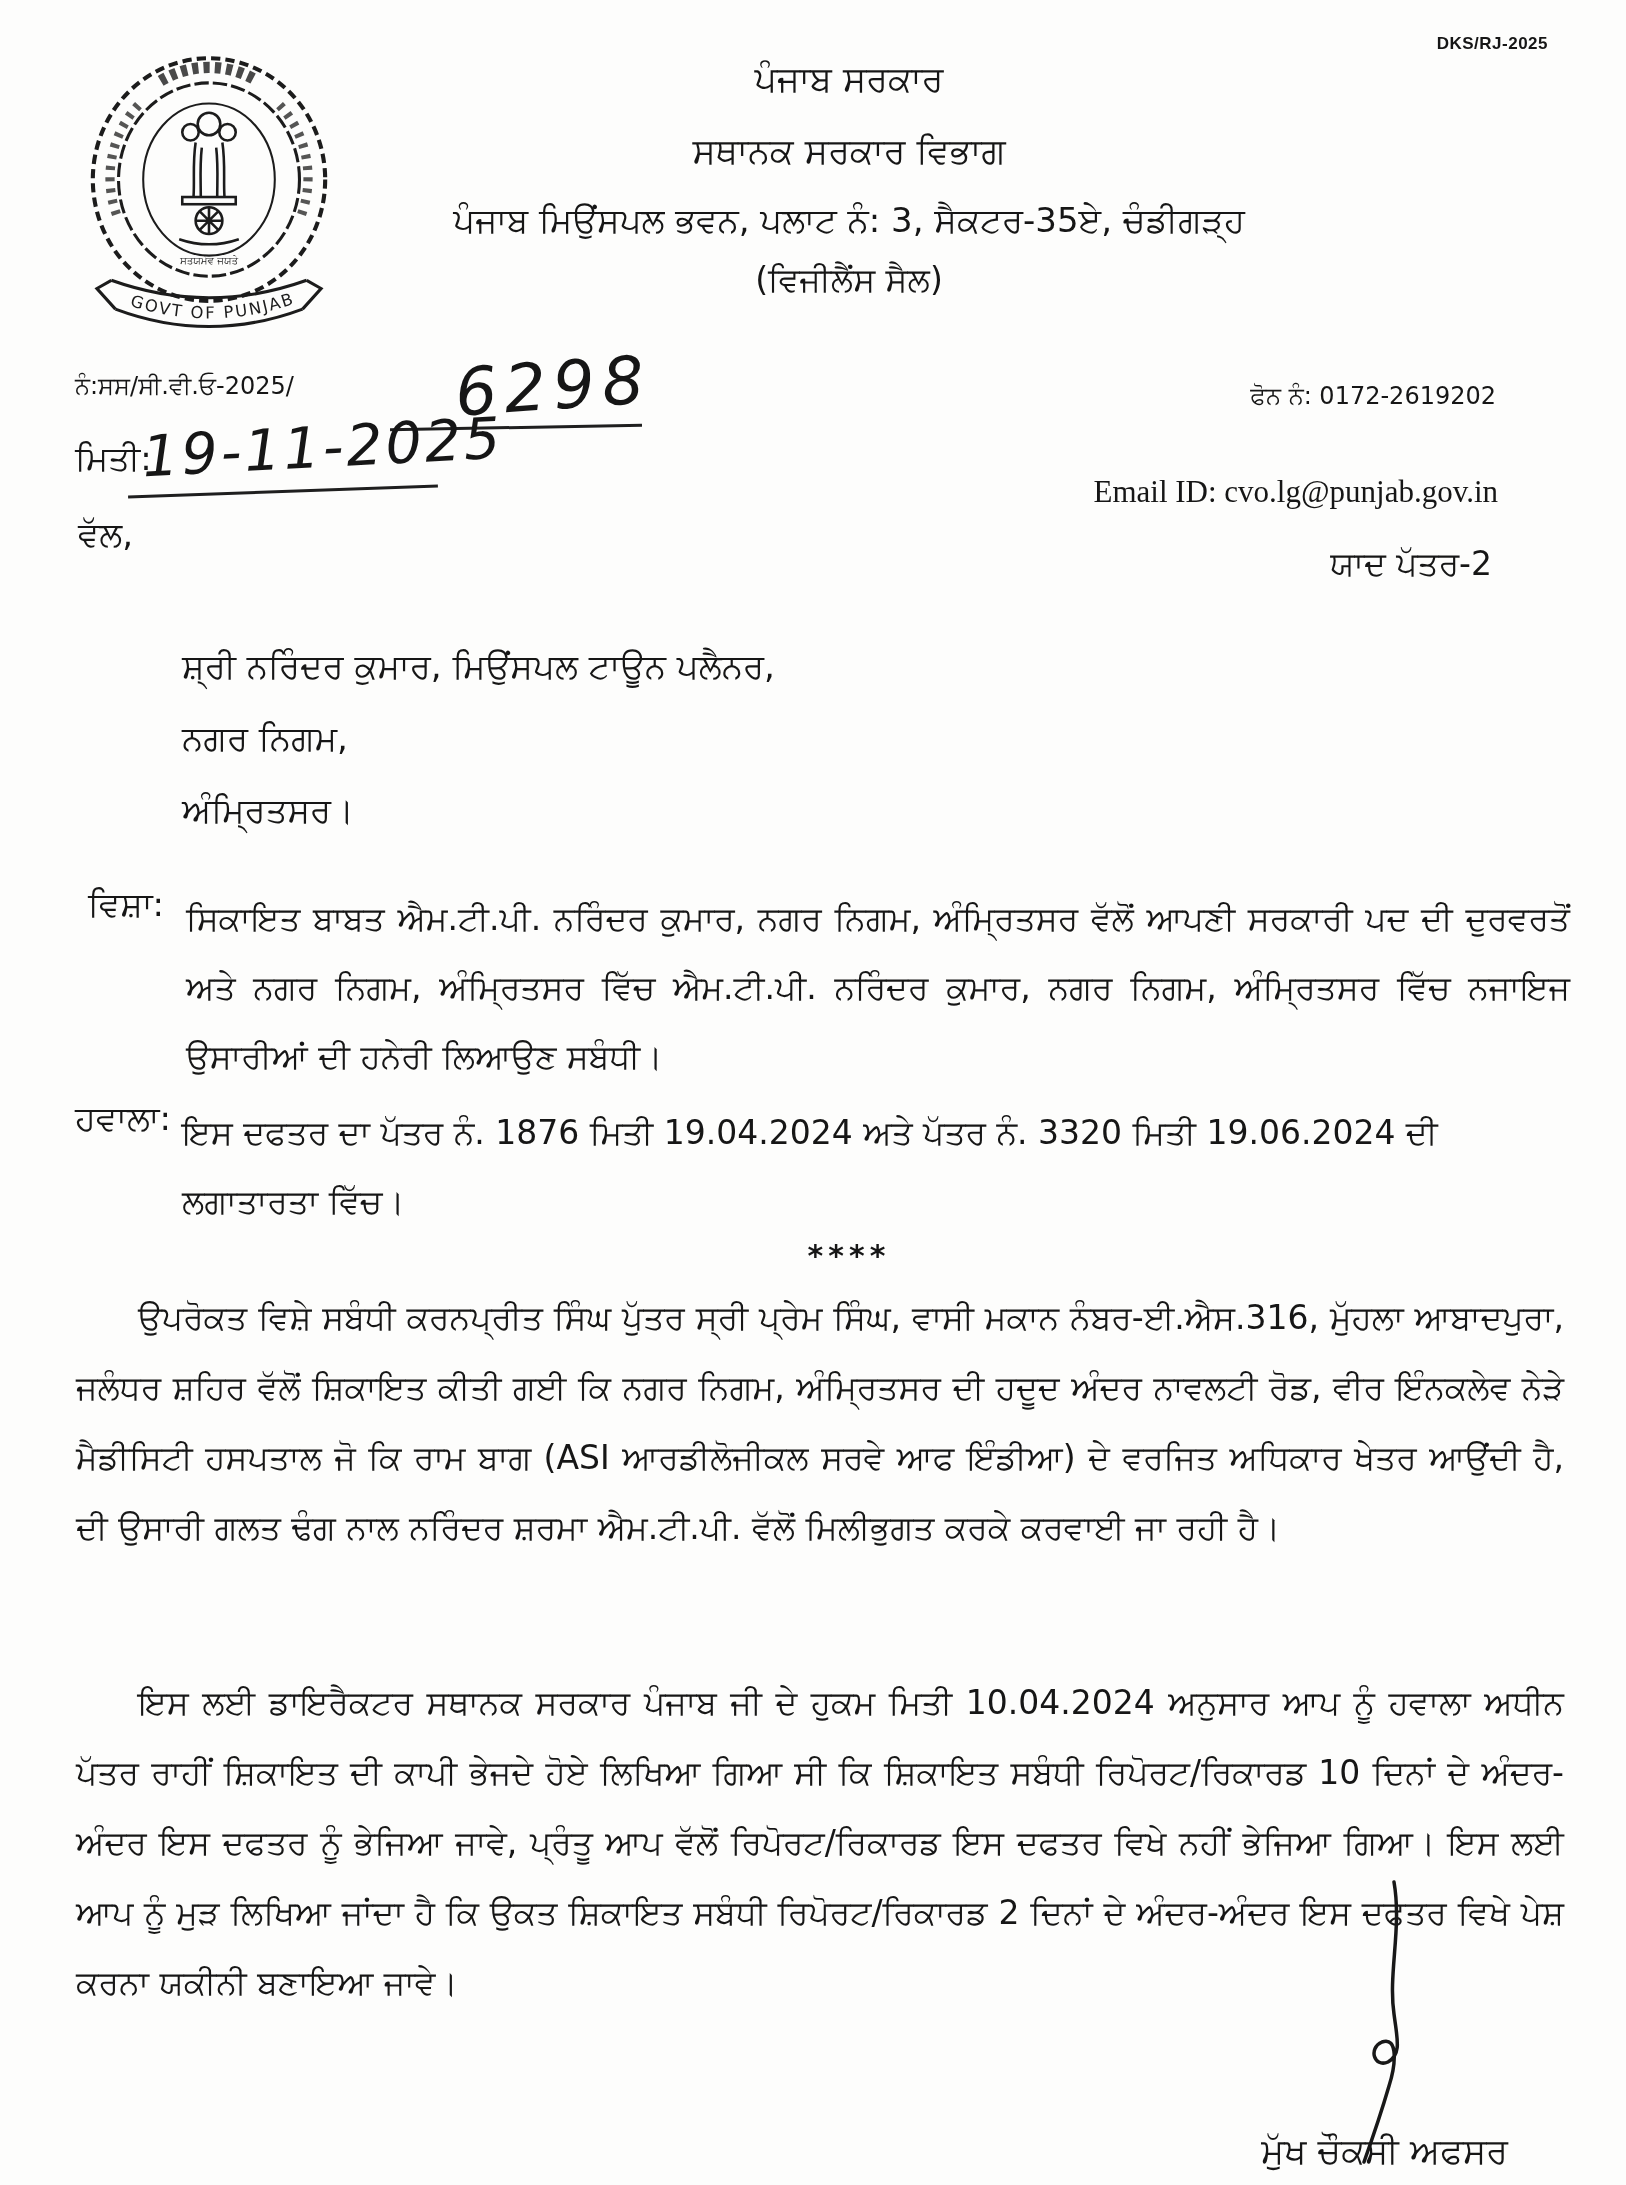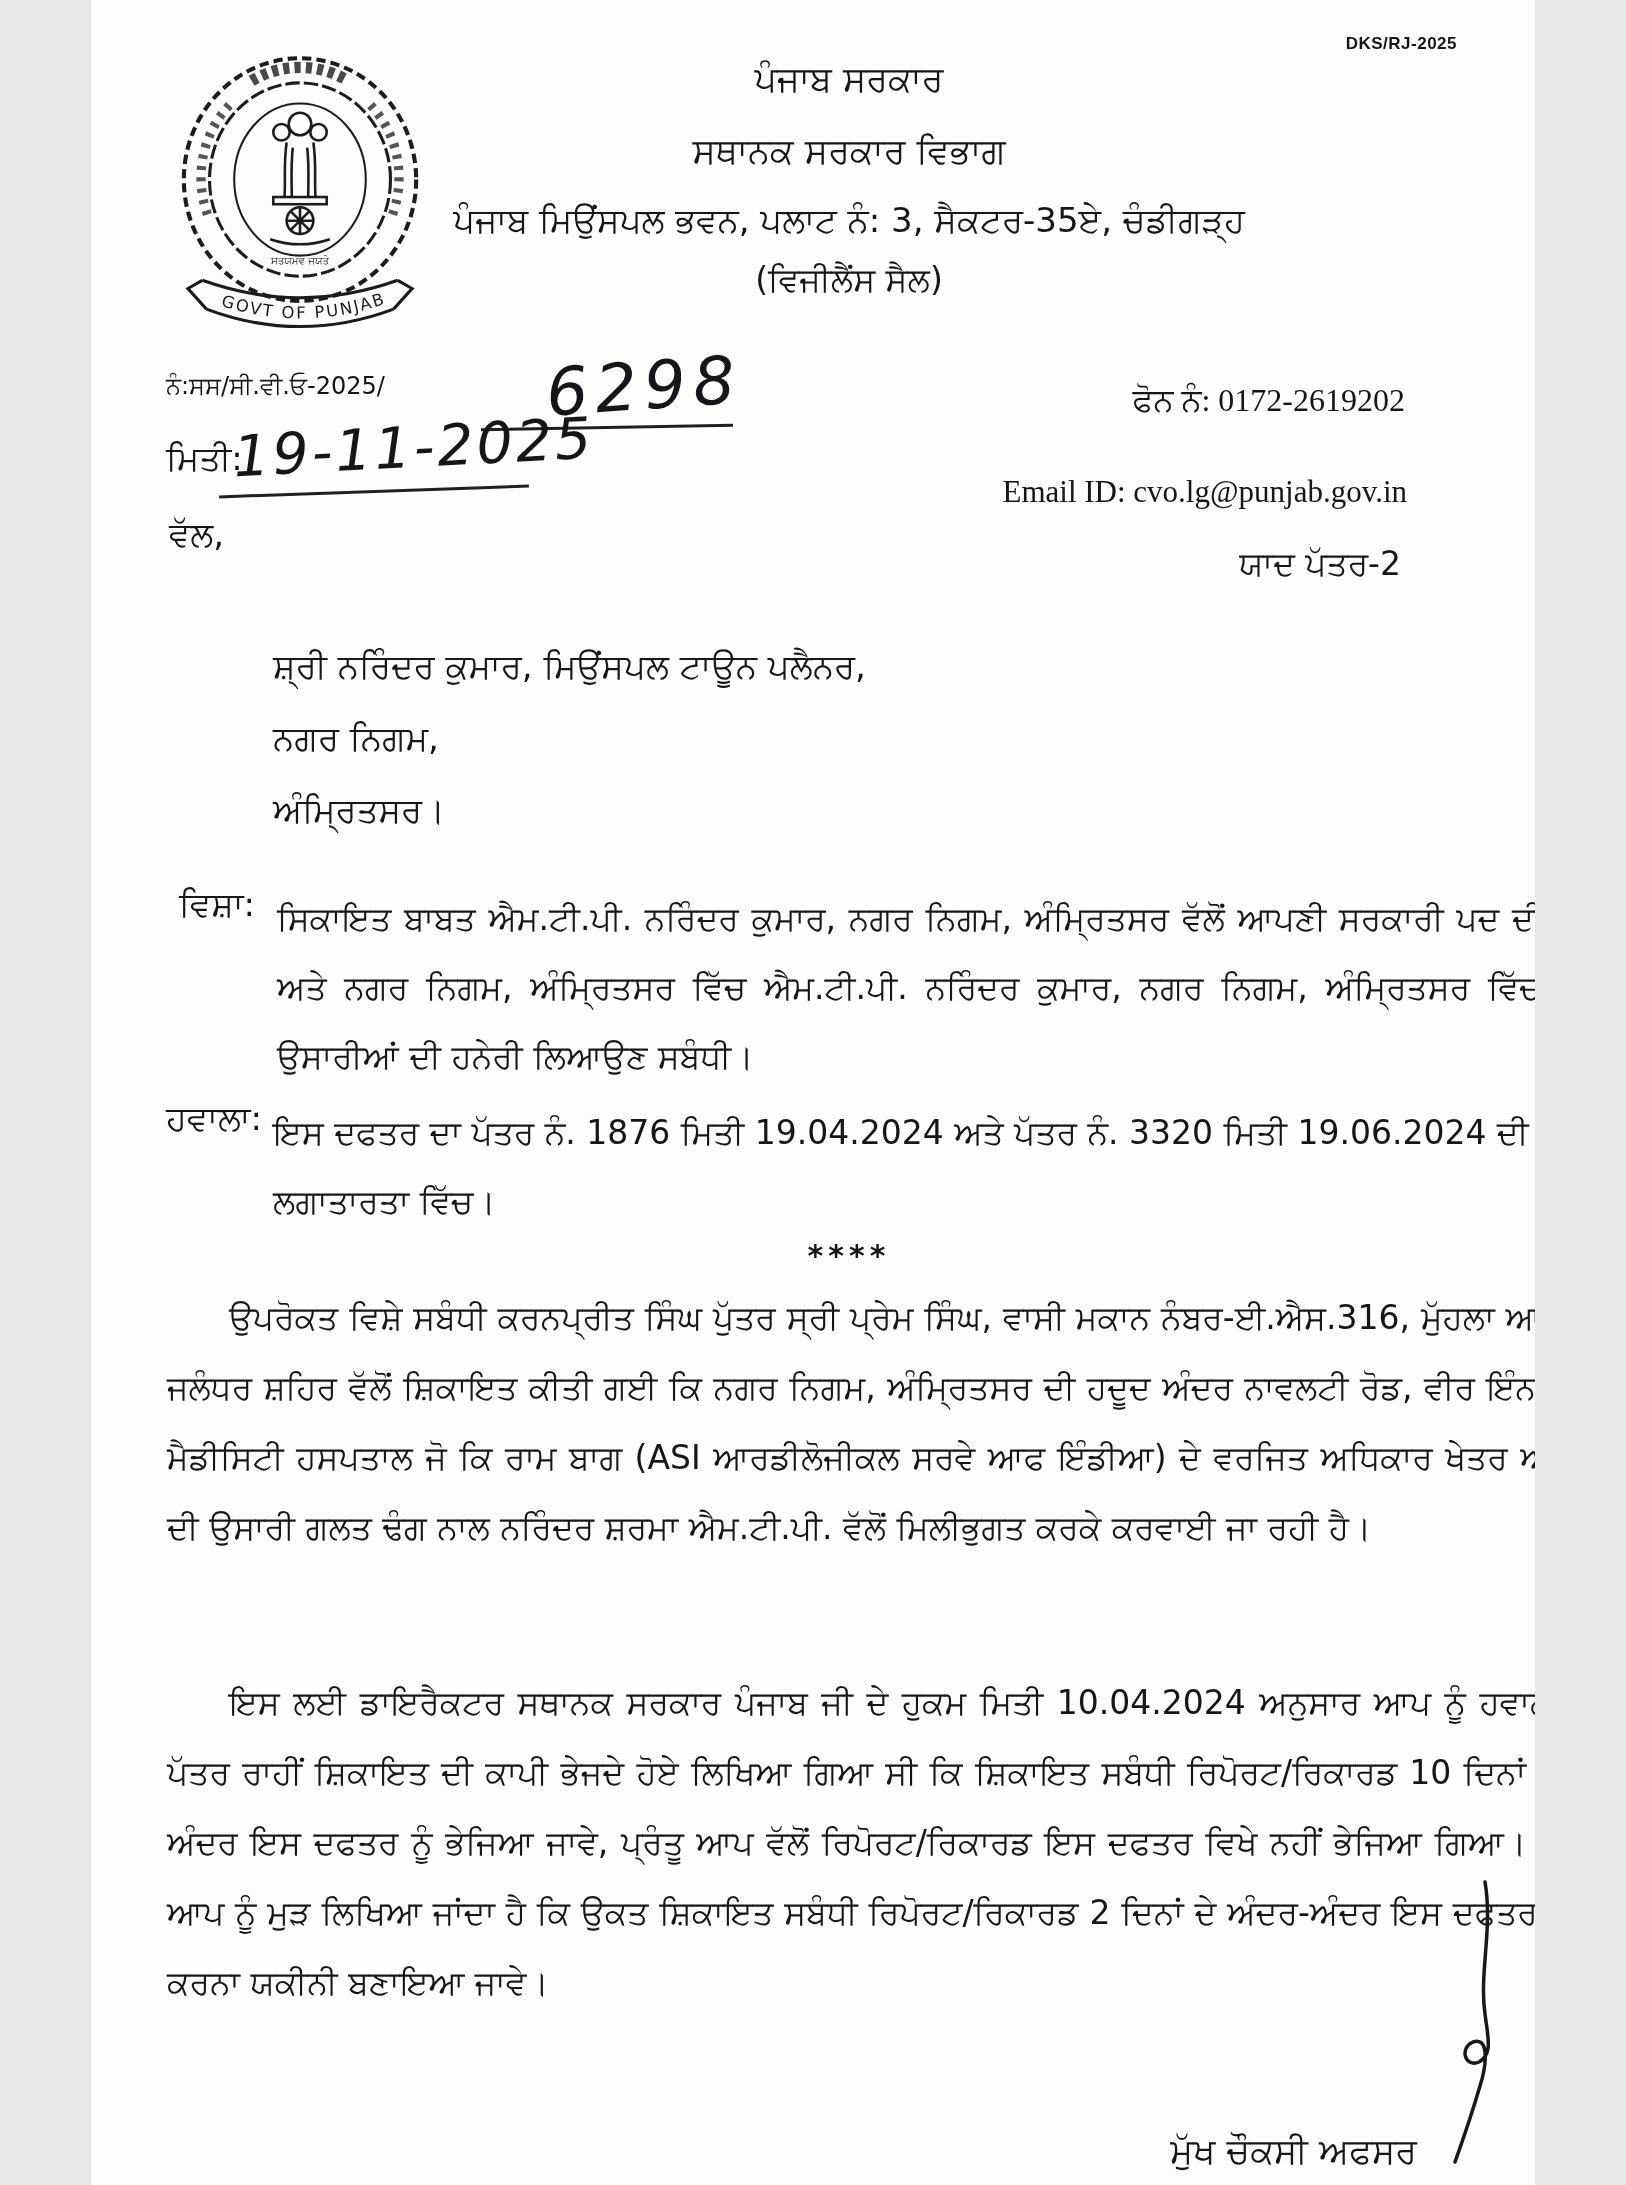--- a/index.html
+++ b/index.html
@@ -1,19 +1,19 @@
 <!DOCTYPE html>
 <html lang="pa"><head>
 <meta charset="utf-8">
 <title>Scanned Letter</title>
 <style>
   html,body{margin:0;padding:0;background:#e8e8e8;}
   .page{
     position:relative;
-    width:1444px;height:2185px;
+    width:1626px;height:2185px;
     margin:0 auto;
     background:#fdfdfc;
     color:#161616;
     font-family:"DejaVu Sans",sans-serif;
     overflow:hidden;
   }
   .abs{position:absolute;}
   .center{left:0;width:100%;text-align:center;padding-left:36px;}
   .gur{font-size:33px;line-height:1.35;}
   .corner-ref{
@@ -36,21 +36,21 @@
     transform:rotate(-4deg);
   }
   .no-underline{top:426px;left:390px;width:252px;height:3px;background:#1f1f1f;transform:rotate(-1deg);}
   .date-label{top:438px;left:75px;font-size:34px;}
   .date-value{
     top:414px;left:142px;
     font-size:57px;font-style:italic;letter-spacing:3px;
     transform:rotate(-3deg);
   }
   .date-underline{top:490px;left:128px;width:310px;height:3px;background:#1f1f1f;transform:rotate(-2deg);}
-  .phone{top:382px;right:130px;font-size:32px;font-family:Liberation Serif, serif;}
+  .phone{top:382px;right:130px;font-size:24px;}
   .email{
     top:446px;right:128px;
     font-family:"Liberation Serif",serif;font-size:31px;margin-top:28px;
   }
   .memo-tag{top:544px;right:134px;font-size:33px;}
   .to-label{top:514px;left:78px;font-size:34px;}
   
   .recipient{top:630px;left:182px;font-size:34px;line-height:72px;}
   
   .subj-label{top:884px;left:88px;font-size:34px;}

